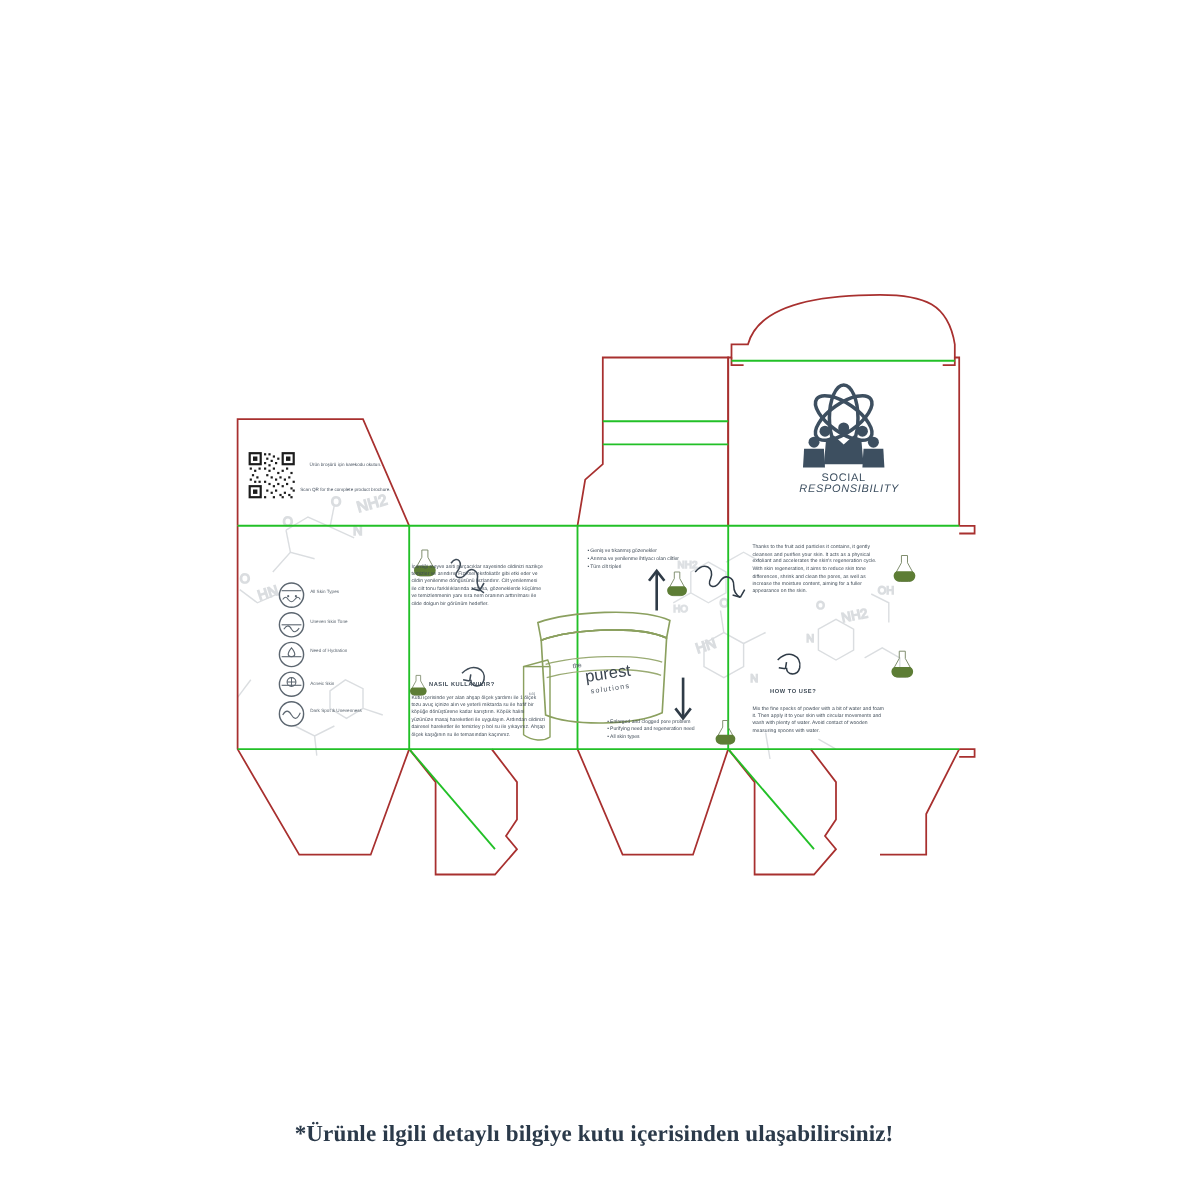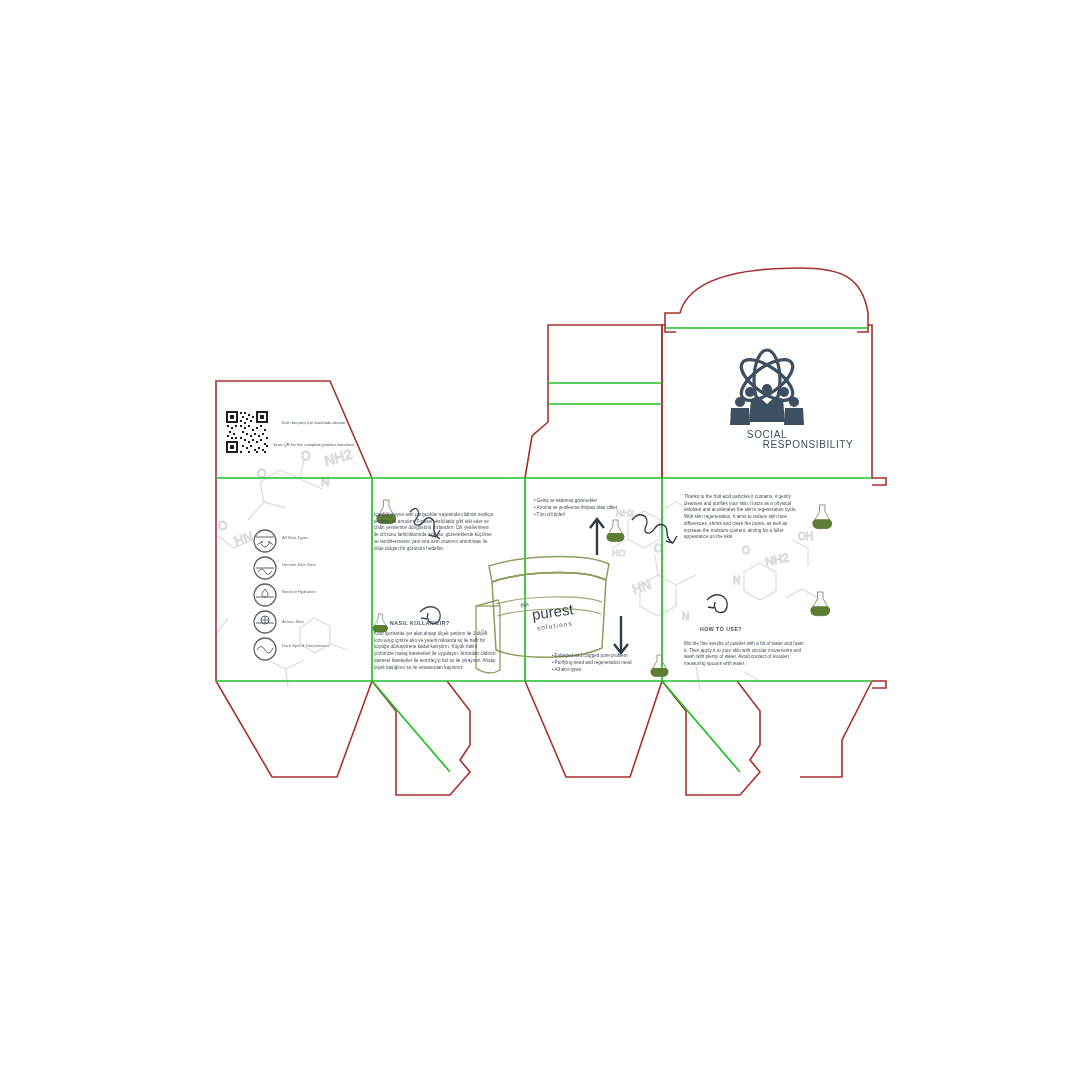--- a/index.html
+++ b/index.html
@@ -366,16 +366,17 @@
     <div>Enlarged and clogged pore problem</div>
     <div>Purifying need and regeneration need</div>
     <div>All skin types</div>
   </div>
 
   <div class="panel-text body-en" style="left:684px;top:494px;width:118px;">Thanks to the fruit acid particles it contains, it gently cleanses and purifies your skin. It acts as a physical exfoliant and accelerates the skin's regeneration cycle. With skin regeneration, it aims to reduce skin tone differences, shrink and clean the pores, as well as increase the moisture content, aiming for a fuller appearance on the skin.</div>
   <div class="panel-text heading" style="left:700px;top:626px;width:110px;">HOW TO USE?</div>
   <div class="panel-text body-en" style="left:684px;top:641px;width:122px;">Mix the fine specks of powder with a bit of water and foam it. Then apply it to your skin with circular movements and wash with plenty of water. Avoid contact of wooden measuring spoons with water.</div>
 
   <div class="panel-text sr-label" style="left:707px;top:428px;width:120px;">SOCIAL</div>
-  <div class="panel-text sr-label" style="left:748px;top:438px;width:120px;">RESPONSIBILITY</div>
-
+  <div class="panel-text sr-label" style="left:712px;top:438px;width:120px;font-style:italic;">RESPONSIBILITY</div>
+
+  <div class="caption">*Ürünle ilgili detaylı bilgiye kutu içerisinden ulaşabilirsiniz!</div>
 
 </div>
 
 </body></html>

